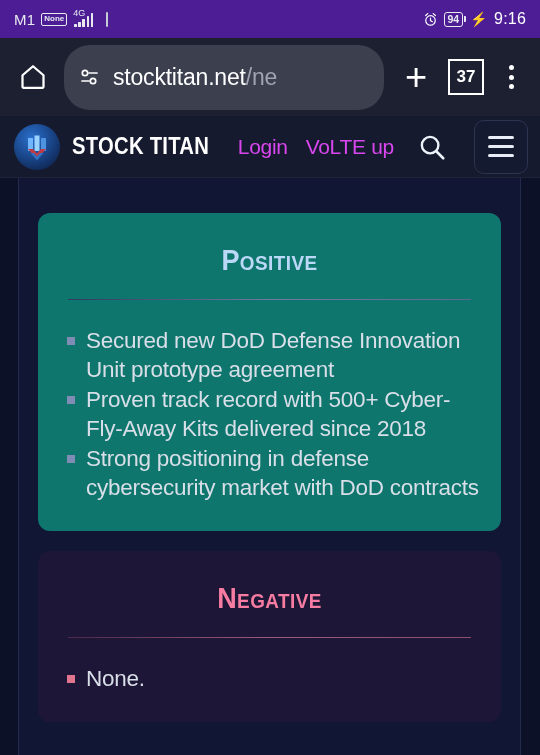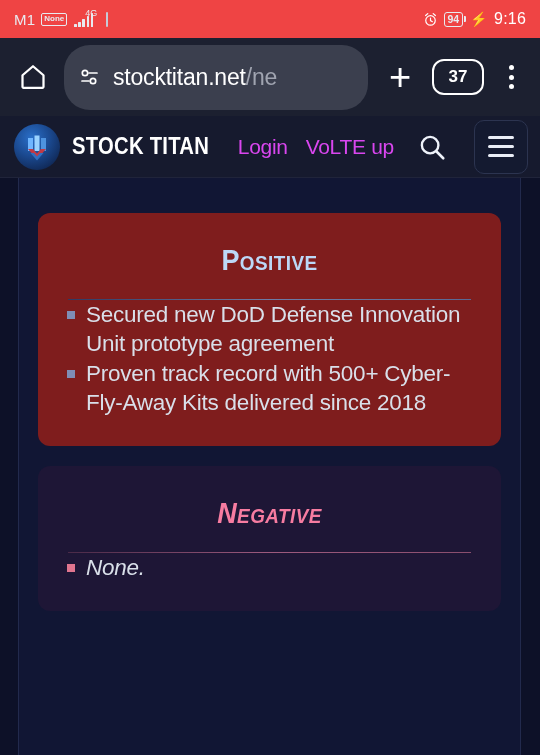--- a/index.html
+++ b/index.html
@@ -7,36 +7,36 @@
     width:540px; height:755px;
     background:#10142c;
     font-family:"Liberation Sans", sans-serif;
     overflow:hidden;
   }
   body { position:relative; }
 
   
   .statusbar{
     height:38px; width:100%;
-    background:#ef4444;
+    background:#4c1d95;
     display:flex; align-items:center;
     padding:0 14px;
     color:#ffffff;
   }
   .sb-left{ display:flex; align-items:center; gap:6px; }
   .sb-right{ margin-left:auto; display:flex; align-items:center; gap:6px; }
   .carrier{ font-size:15px; letter-spacing:.2px; color:#e8eaf0; }
   .volte{
     font-size:8px; font-weight:bold; line-height:1;
     border:1.6px solid #e8eaf0; border-radius:2px;
     padding:1.5px 2px; color:#e8eaf0;
     display:flex; align-items:center;
   }
   .netbox{ position:relative; width:26px; height:20px; }
-  .netlabel{ position:absolute; top:-1px; left:12px; font-size:9px; color:#e8eaf0; }
+  .netlabel{ position:absolute; top:-1px; left:0; font-size:9px; color:#e8eaf0; }
   .bars{ position:absolute; bottom:2px; left:1px; display:flex; align-items:flex-end; gap:1.5px; }
   .bars i{ display:block; width:2.6px; background:#e8eaf0; border-radius:.5px; }
   .bars i:nth-child(1){height:3px;} .bars i:nth-child(2){height:5px;}
   .bars i:nth-child(3){height:8px;} .bars i:nth-child(4){height:11px;}
   .bars i:nth-child(5){height:14px; background:#e8eaf0;}
   .sigpipe{ width:2px; height:15px; background:#c6cad6; margin-left:1px; border-radius:1px;}
   .alarm{ width:15px; height:15px; }
   .batt{
     display:flex; align-items:center;
   }
@@ -66,22 +66,22 @@
   }
   .url-text{
     font-size:23px; color:#ffffff;
     white-space:nowrap; overflow:hidden;
     letter-spacing:-.2px;
   }
   .url-text .dim{ color:#a0a4b0; }
   .plus-btn{ width:44px; height:44px; display:flex; align-items:center; justify-content:center;}
   .plus-btn span{ font-size:38px; color:#fff; font-weight:300; line-height:30px;}
   .tabs-btn{
-    width:52px; height:36px;
-    border:2.6px solid #ffffff; border-radius:12px;
+    width:36px; height:36px;
+    border:2.6px solid #ffffff; border-radius:0;
     display:flex; align-items:center; justify-content:center;
     font-size:17px; font-weight:bold; color:#ffffff;
   }
   .menu-btn{ width:34px; height:44px; display:flex; flex-direction:column;
     align-items:center; justify-content:center; gap:4.5px;}
   .menu-btn i{ width:5px; height:5px; border-radius:50%; background:#ffffff; display:block;}
 
   
   .siteheader{
     height:62px; width:100%;
@@ -123,40 +123,40 @@
     position:absolute; top:0; bottom:0; left:18px; right:19px;
     background:#111634;
     border-left:1px solid #222a4d;
     border-right:1px solid #222a4d;
     padding:35px 19px 0 19px;
   }
   .card{
     border-radius:12px;
     padding:30px 22px 28px 22px;
   }
-  .card.positive{ background:#7f1d1d; }
-  .card.negative{ background:#1e1636; margin-top:20px;font-style:italic; }
+  .card.positive{ background:#0f766e; }
+  .card.negative{ background:#1e1636; margin-top:20px; }
 
   .card-title{
     text-align:center;
     font-family:"Liberation Sans Narrow","Liberation Sans",sans-serif;
     font-weight:bold;
     font-size:30px;
     font-variant:small-caps;
     letter-spacing:.5px;
     transform:scaleX(.9);
   }
   .positive .card-title{ color:#bcd8f7; }
   .negative .card-title{ color:#f77ca1; }
 
   .divider{ height:1px; margin:22px 8px 0 8px; }
   .positive .divider{ background:linear-gradient(90deg,#2f3a63,#6e7ba6 50%,#5a6894); }
   .negative .divider{ background:linear-gradient(90deg,#4a2a48,#9d5a7e 50%,#8a4e6e); }
 
-  ul.bullets{ list-style:none; }
+  ul.bullets{ list-style:none; margin-top:26px; }
   ul.bullets li{
     position:relative;
     padding-left:26px;
     font-size:22.5px;
     line-height:29px;
     color:#d9dfe9;
     letter-spacing:-.25px;
     margin-bottom:1px;
   }
   ul.bullets li::before{
@@ -264,20 +264,21 @@
 
 <div class="page">
   <div class="container">
 
     <div class="card positive">
       <div class="card-title">Positive</div>
       <div class="divider"></div>
       <ul class="bullets">
         <li>Secured new DoD Defense Innovation Unit prototype agreement</li>
         <li>Proven track record with 500+ Cyber-Fly-Away Kits delivered since 2018</li>
+        <li>Strong positioning in defense cybersecurity market with DoD contracts</li>
       </ul>
     </div>
 
     <div class="card negative">
       <div class="card-title">Negative</div>
       <div class="divider"></div>
       <ul class="bullets">
         <li>None.</li>
       </ul>
     </div>

